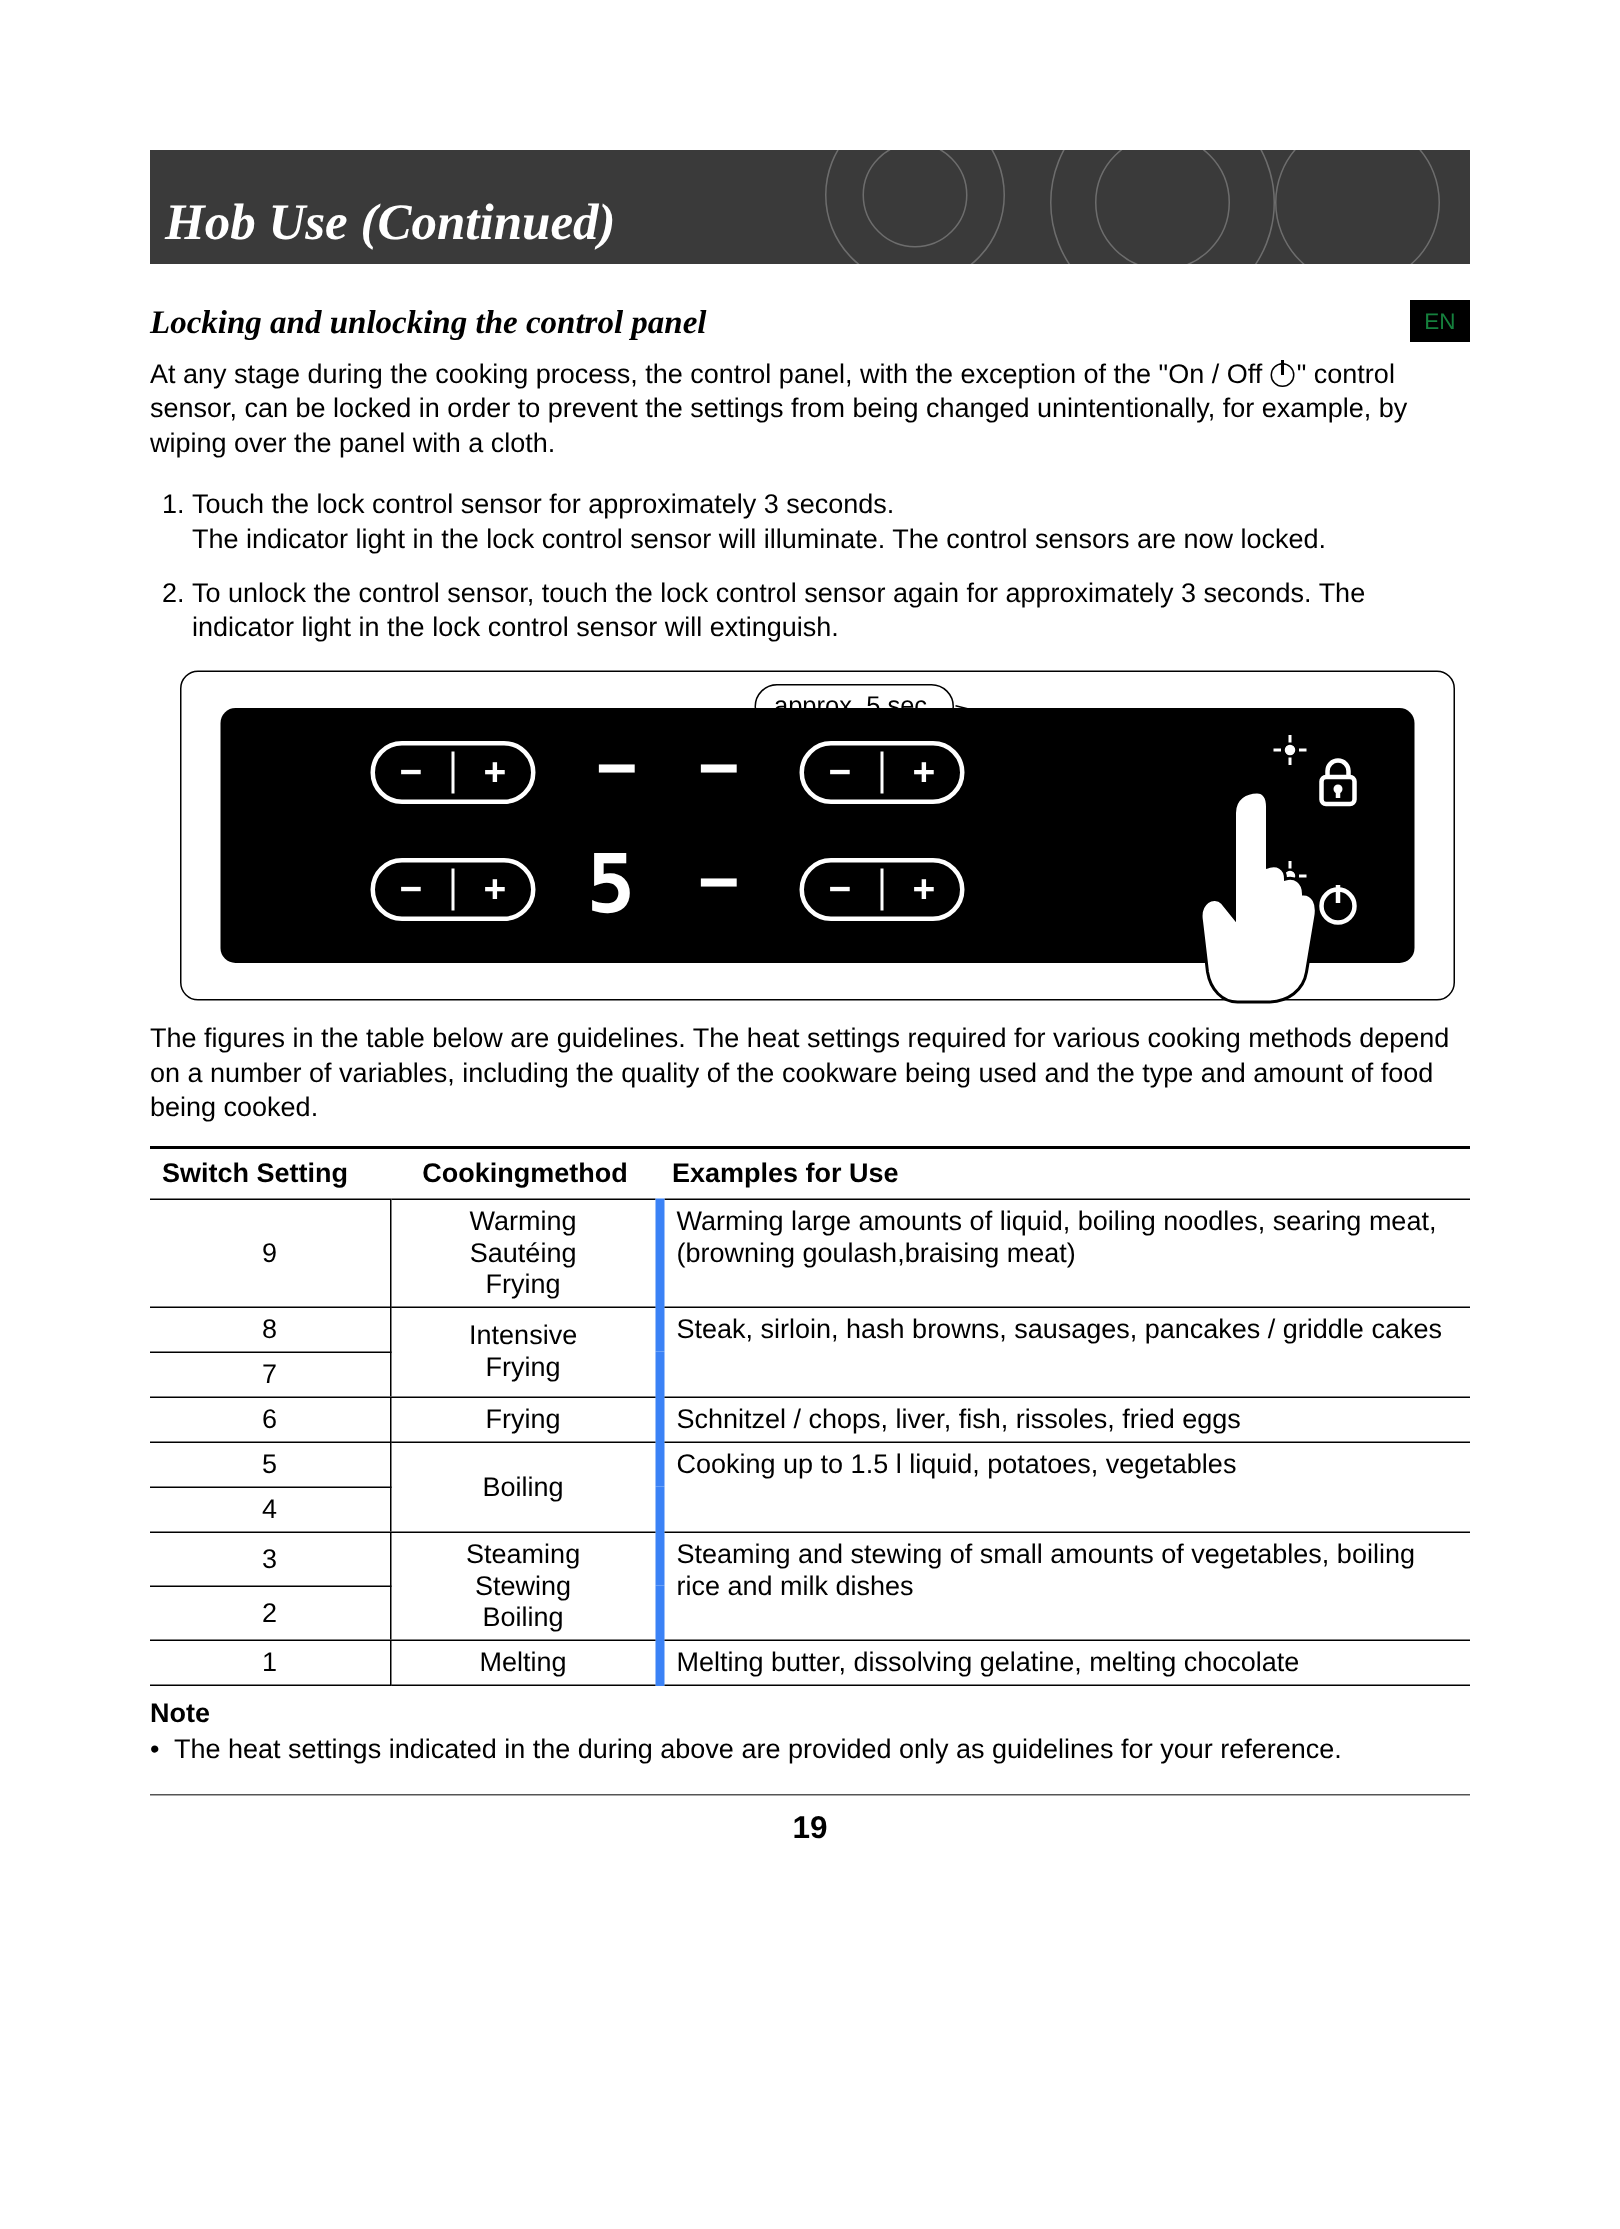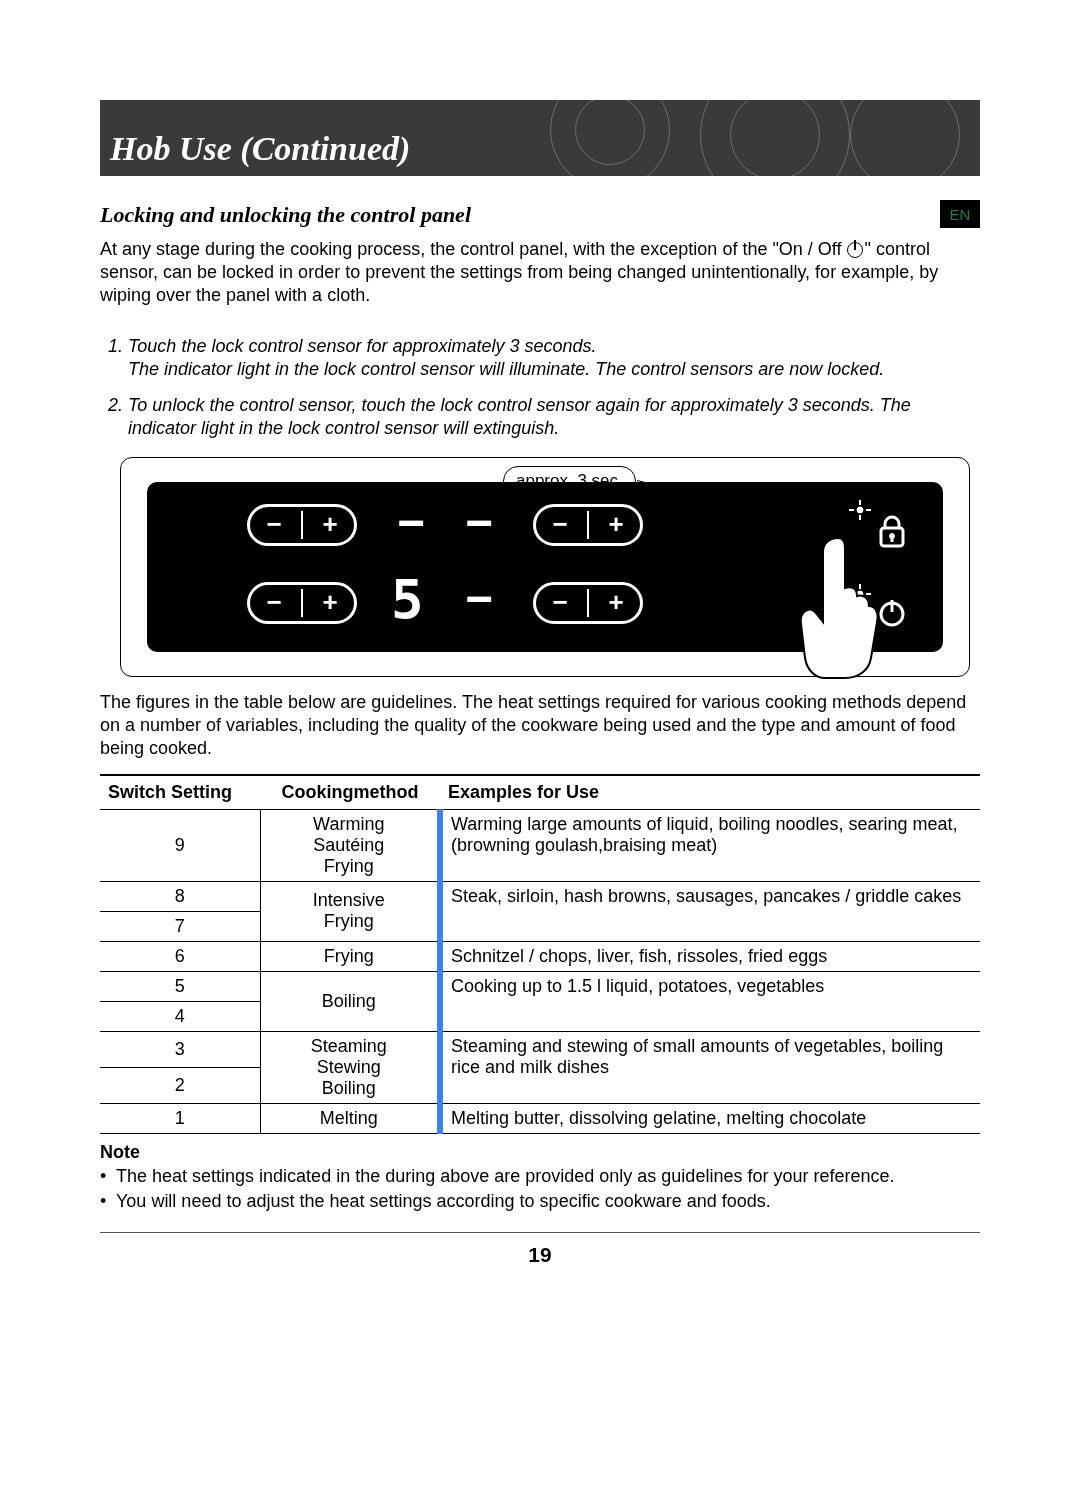--- a/index.html
+++ b/index.html
@@ -51,25 +51,24 @@
     font-weight: bold;
     font-size: 22px;
     margin-top: 26px;
     margin-bottom: 10px;
   }
   .body-text {
     font-size: 18px;
     line-height: 1.28;
   }
   ol.steps {
-    margin-top: 28px;
+    margin-top: 18px;
     padding-left: 28px;
     font-size: 18px;
     line-height: 1.3;
-    font-style: italic;
   }
   ol.steps li { margin-bottom: 12px; }
   .panel-fig {
     border: 1px solid #000;
     border-radius: 12px;
     margin: 16px 10px 0 20px;
     padding: 24px 26px;
     position: relative;
   }
   .panel-inner {
@@ -181,21 +180,21 @@
     <span>At any stage during the cooking process, the control panel, with the exception of the "On / Off </span><span class="power-inline"></span><span>" control sensor, can be locked in order to prevent the settings from being changed unintentionally, for example, by wiping over the panel with a cloth.</span>
   </p>
 
   <ol class="steps">
     <li><span style="white-space:pre-line;">Touch the lock control sensor for approximately 3 seconds.
 The indicator light in the lock control sensor will illuminate. The control sensors are now locked.</span></li>
     <li><span>To unlock the control sensor, touch the lock control sensor again for approximately 3 seconds. The indicator light in the lock control sensor will extinguish.</span></li>
   </ol>
 
   <div class="panel-fig">
-    <div class="callout">approx. 3 sec.</div>
+    <div class="callout">approx. 5 sec.</div>
     <div class="callout-line" style="left:516px; top:22px; width:80px; transform:rotate(14deg);"></div>
 
     <div class="panel-inner">
 
       <div class="stadium" style="left:100px; top:22px; width:110px;">
         <span class="sym">−</span>
         <span class="divider"></span>
         <span class="sym">+</span>
       </div>
 
@@ -327,20 +326,19 @@
         <td class="col2">Melting</td>
         <td class="col3">Melting butter, dissolving gelatine, melting chocolate</td>
       </tr>
     </tbody>
   </table>
 
   <div class="note-block">
     <div class="note-title">Note</div>
     <ul>
       <li>The heat settings indicated in the during above are provided only as guidelines for your reference.</li>
-      <li>You will need to adjust the heat settings according to specific cookware and foods.</li>
     </ul>
   </div>
 
   <hr class="hr-bottom">
   <div class="pagenum">19</div>
 
 </div>
 
 </body></html>

